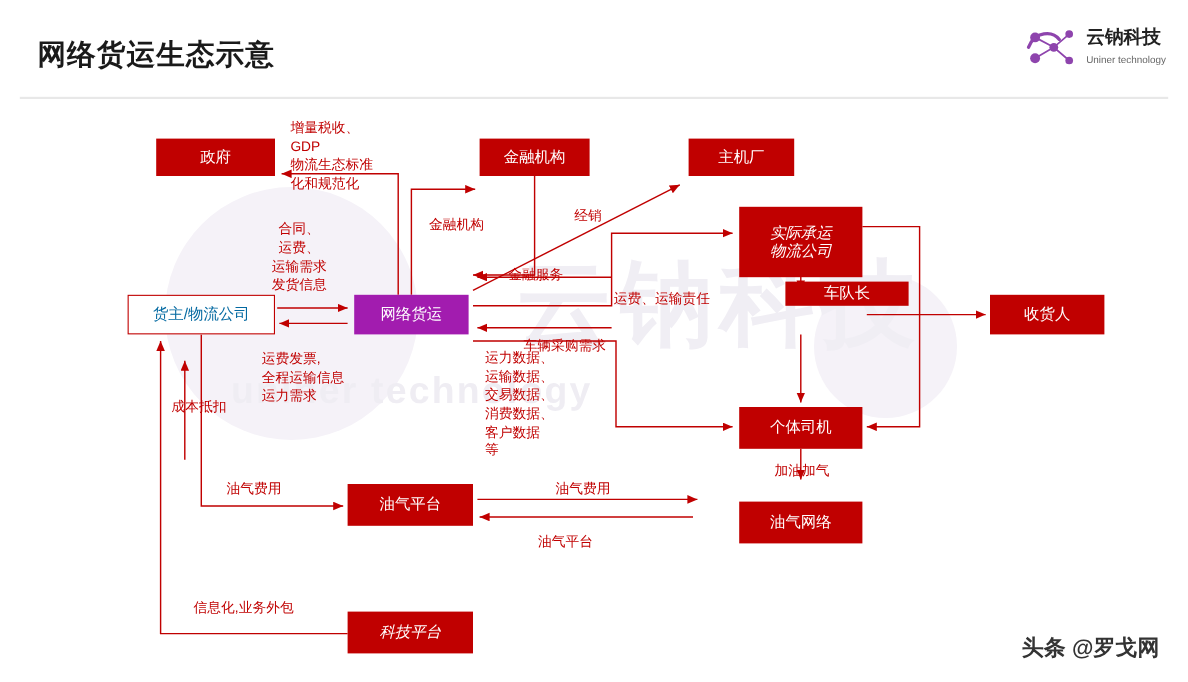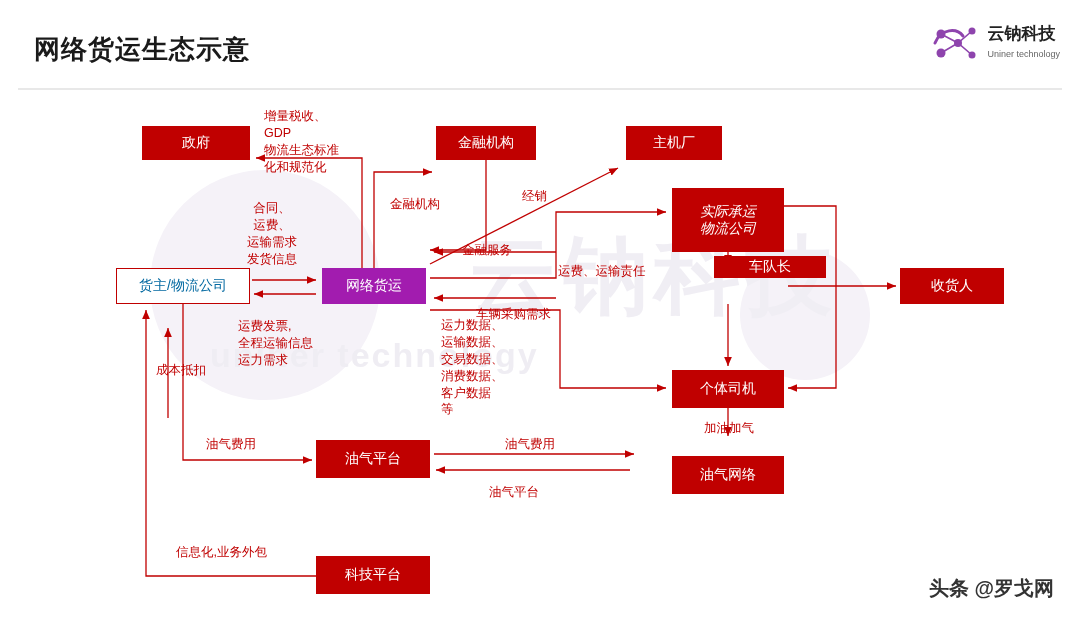--- a/index.html
+++ b/index.html
@@ -161,21 +161,21 @@
   <div class="node" style="left:626px;top:38px;width:96px;height:34px;">主机厂</div>
   <div class="node" style="left:672px;top:100px;width:112px;height:64px;white-space:pre-line;font-style:italic;">实际承运
 物流公司</div>
   <div class="node hollow" style="left:116px;top:180px;width:134px;height:36px;">货主/物流公司</div>
   <div class="node orange" style="left:322px;top:180px;width:104px;height:36px;">网络货运</div>
   <div class="node" style="left:672px;top:168px;width:112px;height:22px;margin-left:42px;">车队长</div>
   <div class="node" style="left:900px;top:180px;width:104px;height:36px;">收货人</div>
   <div class="node" style="left:672px;top:282px;width:112px;height:38px;">个体司机</div>
   <div class="node" style="left:672px;top:352px;width:112px;height:38px;margin-top:16px;">油气网络</div>
   <div class="node" style="left:316px;top:352px;width:114px;height:38px;">油气平台</div>
-  <div class="node" style="left:316px;top:468px;width:114px;height:38px;">科技平台</div>
+  <div class="node" style="left:316px;top:468px;width:114px;height:38px;font-style:italic;">科技平台</div>
 
   <div class="lbl" style="left:264px;top:20px;">增量税收、
 GDP
 物流生态标准
 化和规范化</div>
   <div class="lbl" style="left:390px;top:108px;">金融机构</div>
   <div class="lbl" style="left:522px;top:100px;">经销</div>
   <div class="lbl" style="left:462px;top:154px;">金融服务</div>
   <div class="lbl" style="left:247px;top:112px;text-align:center;">合同、
 运费、

